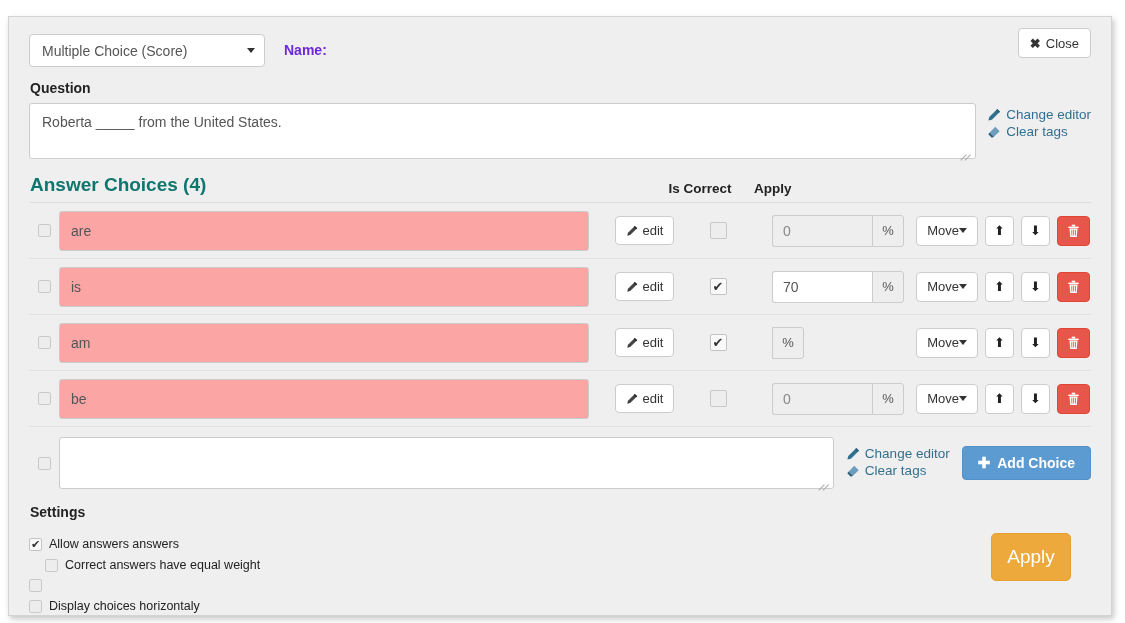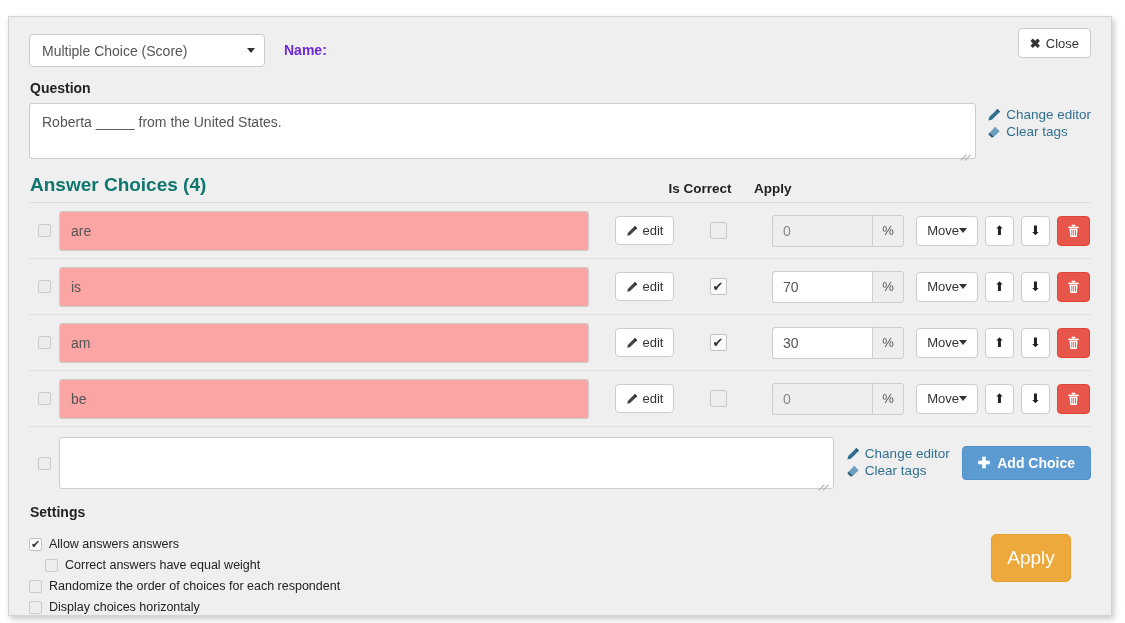--- a/index.html
+++ b/index.html
@@ -345,21 +345,20 @@
           <path d="M11.8 1.2 14.8 4.2 5.6 13.4 1.6 14.4 2.6 10.4z" fill="#444"></path>
           <path d="M11.8 1.2 14.8 4.2 13.5 5.5 10.5 2.5z" fill="#222"></path>
         </svg>
         <span>edit</span>
       </button>
     </div>
     <div class="correct-cell">
       <span class="cbox big ">✔</span>
     </div>
     <div class="weight-cell">
-      <input class="wt-input " value="30" style="">
       <span class="wt-addon">%</span>
     </div>
     <div class="actions">
       <button class="move-btn">
         <span>Move</span>
         <span class="caret"></span>
       </button>
       <button class="arr-btn">
         <span>⬆</span>
       </button>
@@ -459,21 +458,20 @@
           <div class="set-item">
     <span class="cbox ">✔</span>
     <span>Allow answers answers</span>
           </div>
           <div class="set-item indent">
     <span class="cbox dim"></span>
     <span>Correct answers have equal weight</span>
           </div>
           <div class="set-item">
     <span class="cbox dim"></span>
-    <span>Randomize the order of choices for each respondent</span>
           </div>
           <div class="set-item">
     <span class="cbox dim"></span>
     <span>Display choices horizontaly</span>
           </div>
         </div>
       <button class="apply-btn">Apply</button>
     </div>
 
   </div>

